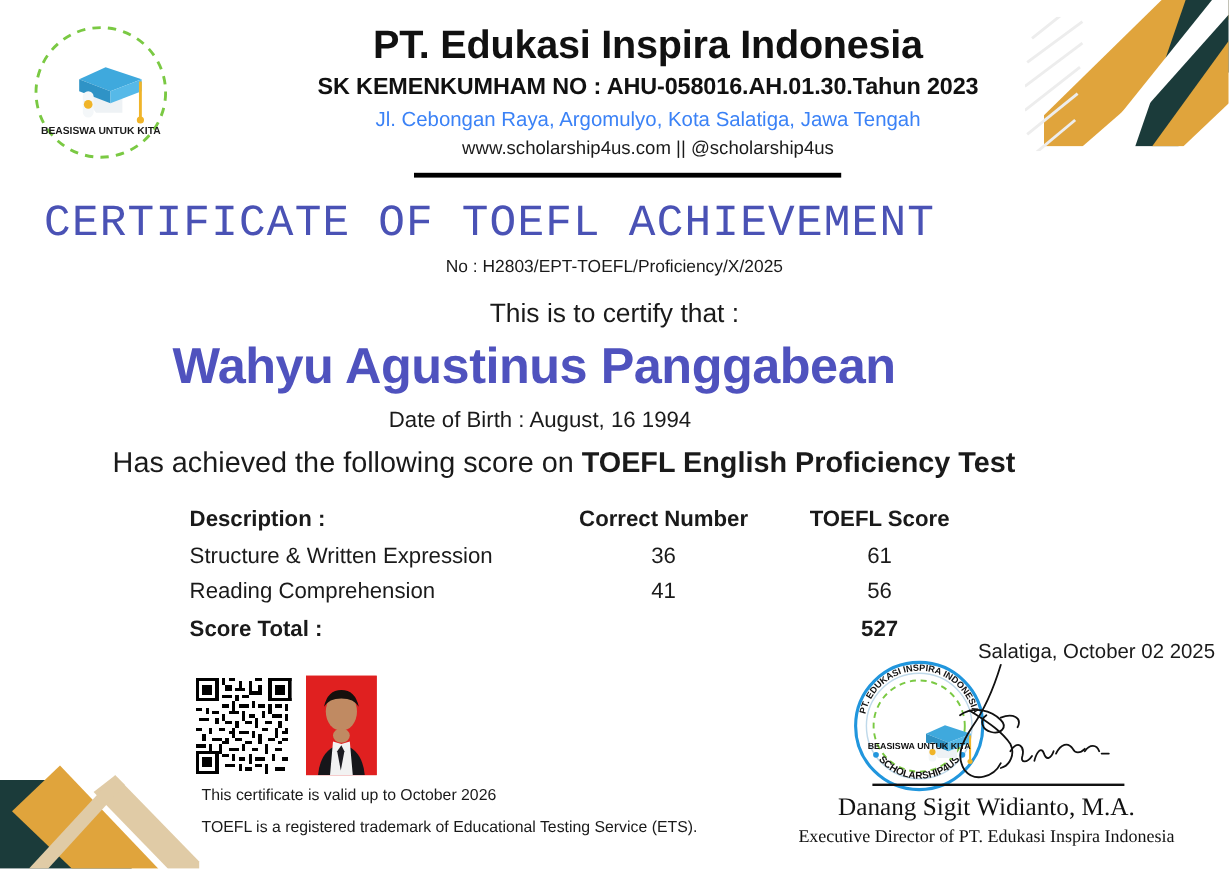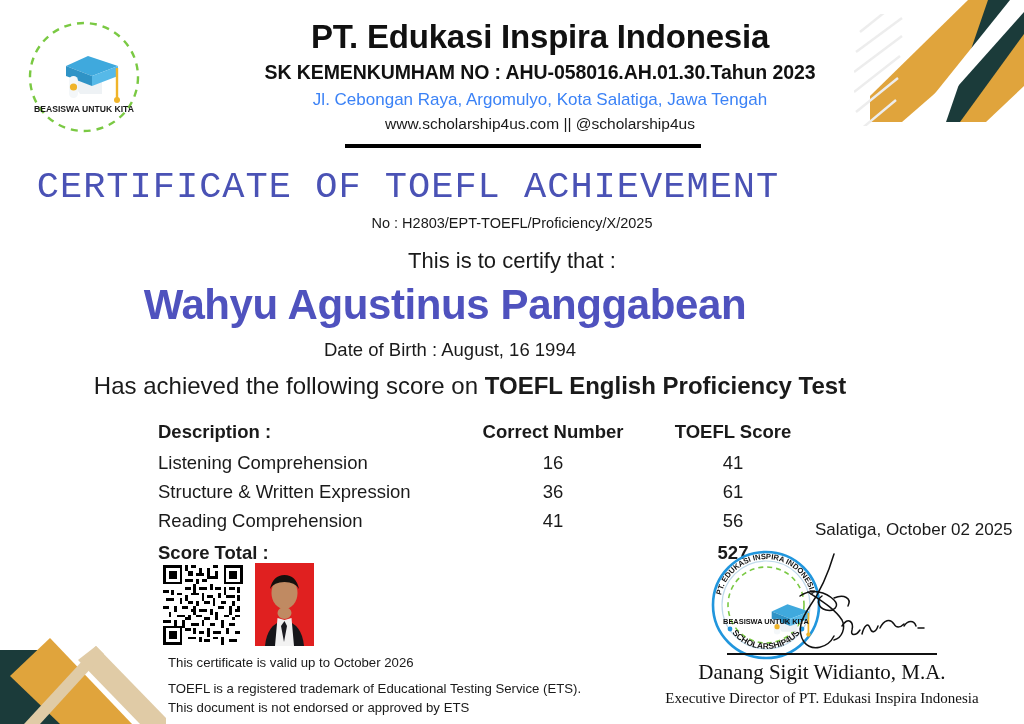--- a/index.html
+++ b/index.html
@@ -93,21 +93,21 @@
   #id-photo  { position:absolute; left:255px; top:563px; width:59px; height:83px;
                background:#e02020; overflow:hidden; }
 
   
   #footer-notes {
     position:absolute; left:168px; top:653px; width:430px;
     font-size:13.2px; line-height:1.48; color:#1a1a1a;
   }
   #footer-notes .note-valid { margin-bottom:6px; }
   #place-date {
-    position:absolute; left:815px; top:520px;
+    position:absolute; left:815px; top:533px;
     font-size:17px; color:#1a1a1a; white-space:nowrap;
   }
   #official-seal { position:absolute; left:702px; top:541px; width:128px; height:128px; }
   #signature-mark { position:absolute; left:790px; top:548px; width:150px; height:110px; }
   #signature-rule {
     position:absolute; left:727px; top:653px; width:210px; height:1.5px; background:#111;
   }
   #signer-name {
     position:absolute; left:620px; top:660px; width:404px; text-align:center;
     font-family:"Liberation Serif", serif; font-size:21px; color:#111;
@@ -185,25 +185,20 @@
 
 <table id="score-table">
   <thead>
     <tr>
       <td class="c-desc">Description :</td>
       <td class="c-num">Correct Number</td>
       <td class="c-score">TOEFL Score</td>
     </tr>
   </thead>
   <tbody>
-    <tr>
-      <td class="c-desc">Listening Comprehension</td>
-      <td class="c-num">16</td>
-      <td class="c-score">41</td>
-    </tr>
     <tr>
       <td class="c-desc">Structure &amp; Written Expression</td>
       <td class="c-num">36</td>
       <td class="c-score">61</td>
     </tr>
     <tr>
       <td class="c-desc">Reading Comprehension</td>
       <td class="c-num">41</td>
       <td class="c-score">56</td>
     </tr>
@@ -326,21 +321,20 @@
     <path d="M10 83 q2 -22 19.5 -26 q17.5 4 19.5 26 z" fill="#16161a"></path>
     <path d="M29.5 57 l-7 -2 l-2.5 28 h19 l-2.5 -28 z" fill="#f2f2f2"></path>
     <path d="M29.5 58 l-3.5 5 l3 16 l3 -16 z" fill="#1c1c22"></path>
     <ellipse cx="29.5" cy="50" rx="7" ry="6" fill="#c08a62"></ellipse>
   </svg>
 </div>
 
 <div id="footer-notes">
   <div class="note-valid">This certificate is valid up to October 2026</div>
   <div>TOEFL is a registered trademark of Educational Testing Service (ETS).</div>
-  <div>This document is not endorsed or approved by ETS</div>
 </div>
 
 <div id="place-date">Salatiga, October 02 2025</div>
 
 <div id="official-seal">
   <svg width="128" height="128" viewBox="0 0 128 128">
     <defs>
       <path id="seal-top-arc" d="M 18 64 A 46 46 0 0 1 110 64"></path>
       <path id="seal-bot-arc" d="M 20 64 A 44 44 0 0 0 108 64"></path>
     </defs>

